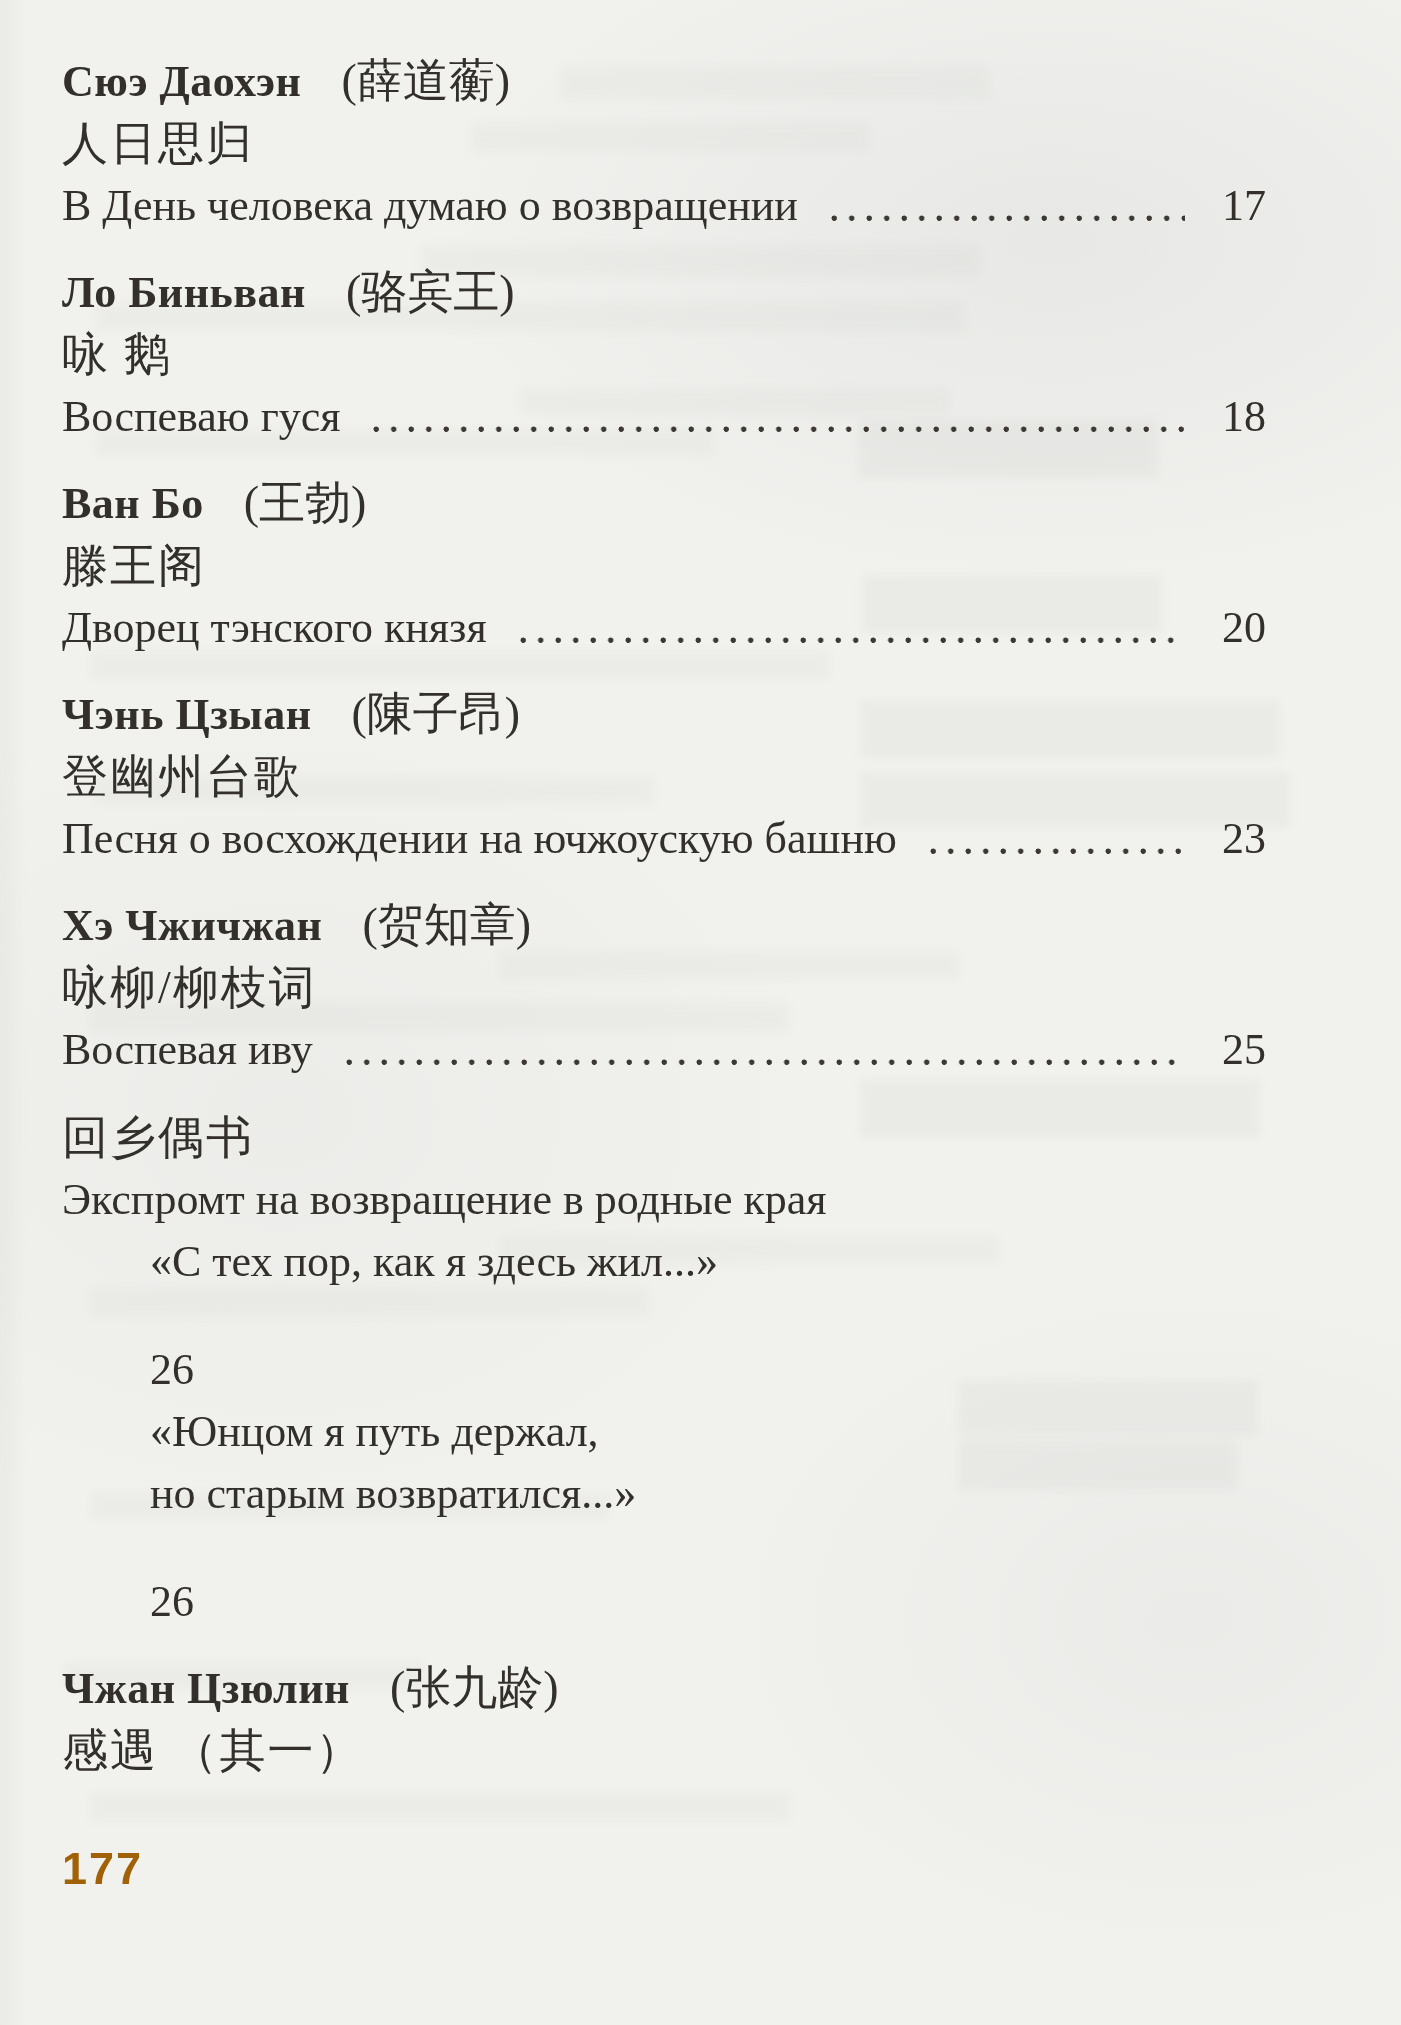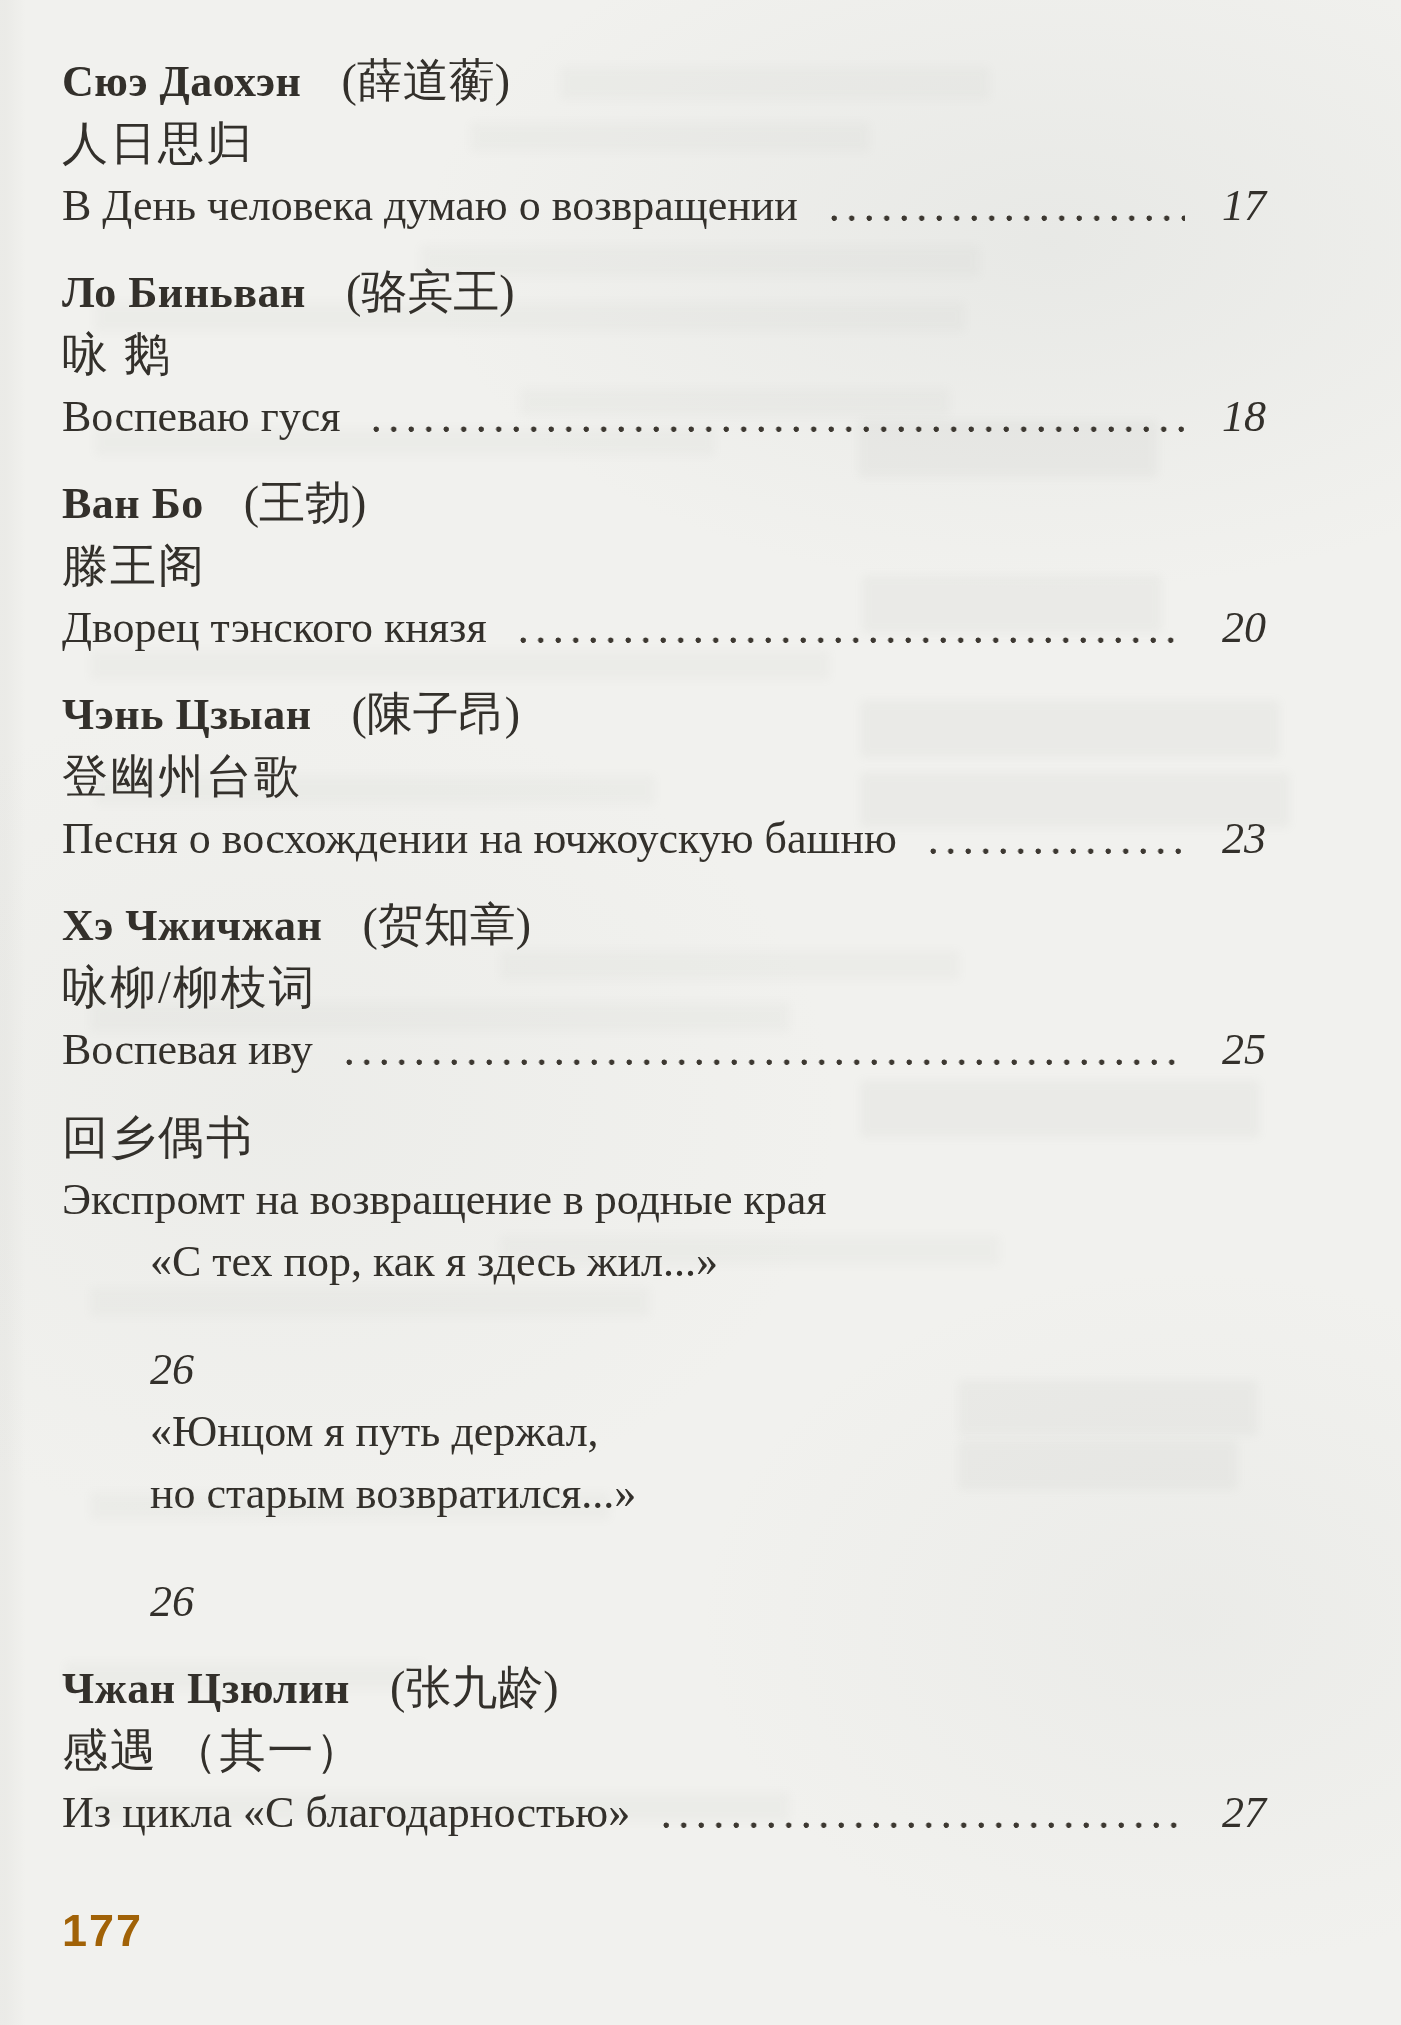--- a/index.html
+++ b/index.html
@@ -59,21 +59,21 @@
     flex: 1 1 auto;
     align-self: stretch;
     margin-left: 4px;
     margin-right: 12px;
     background-image: radial-gradient(circle at 3.2px 3.2px, #3d3831 2.4px, rgba(0,0,0,0) 3px);
     background-size: 17.5px 7px;
     background-repeat: repeat-x;
     background-position: 4px 38px;
     min-width: 40px;
   }
-  .pg { text-align: left; font-style: italic; }
+  .pg { text-align: left; }
   .folio {
     margin-top: 60px;
     font-family: "Liberation Sans", sans-serif;
     font-weight: bold;
     font-size: 45px;
     line-height: 58px;
     text-align: left;
     letter-spacing: 2px;
     color: #a16207;
   }
@@ -185,21 +185,16 @@
     <span class="dots"></span>
     <span class="pg">26</span>
   </div>
 
   <div class="row author sect">
     <span class="name">Чжан Цзюлин</span><span class="zh">(张九龄)</span>
   </div>
   <div class="row zh-title">
     <span>感遇 （其一）</span>
   </div>
-  <div class="row entry">
-    <span>Из цикла «С благодарностью»</span>
-    <span class="dots"></span>
-    <span class="pg">27</span>
-  </div>
 
   <div class="folio">177</div>
 
 </div>
 
 </body></html>

